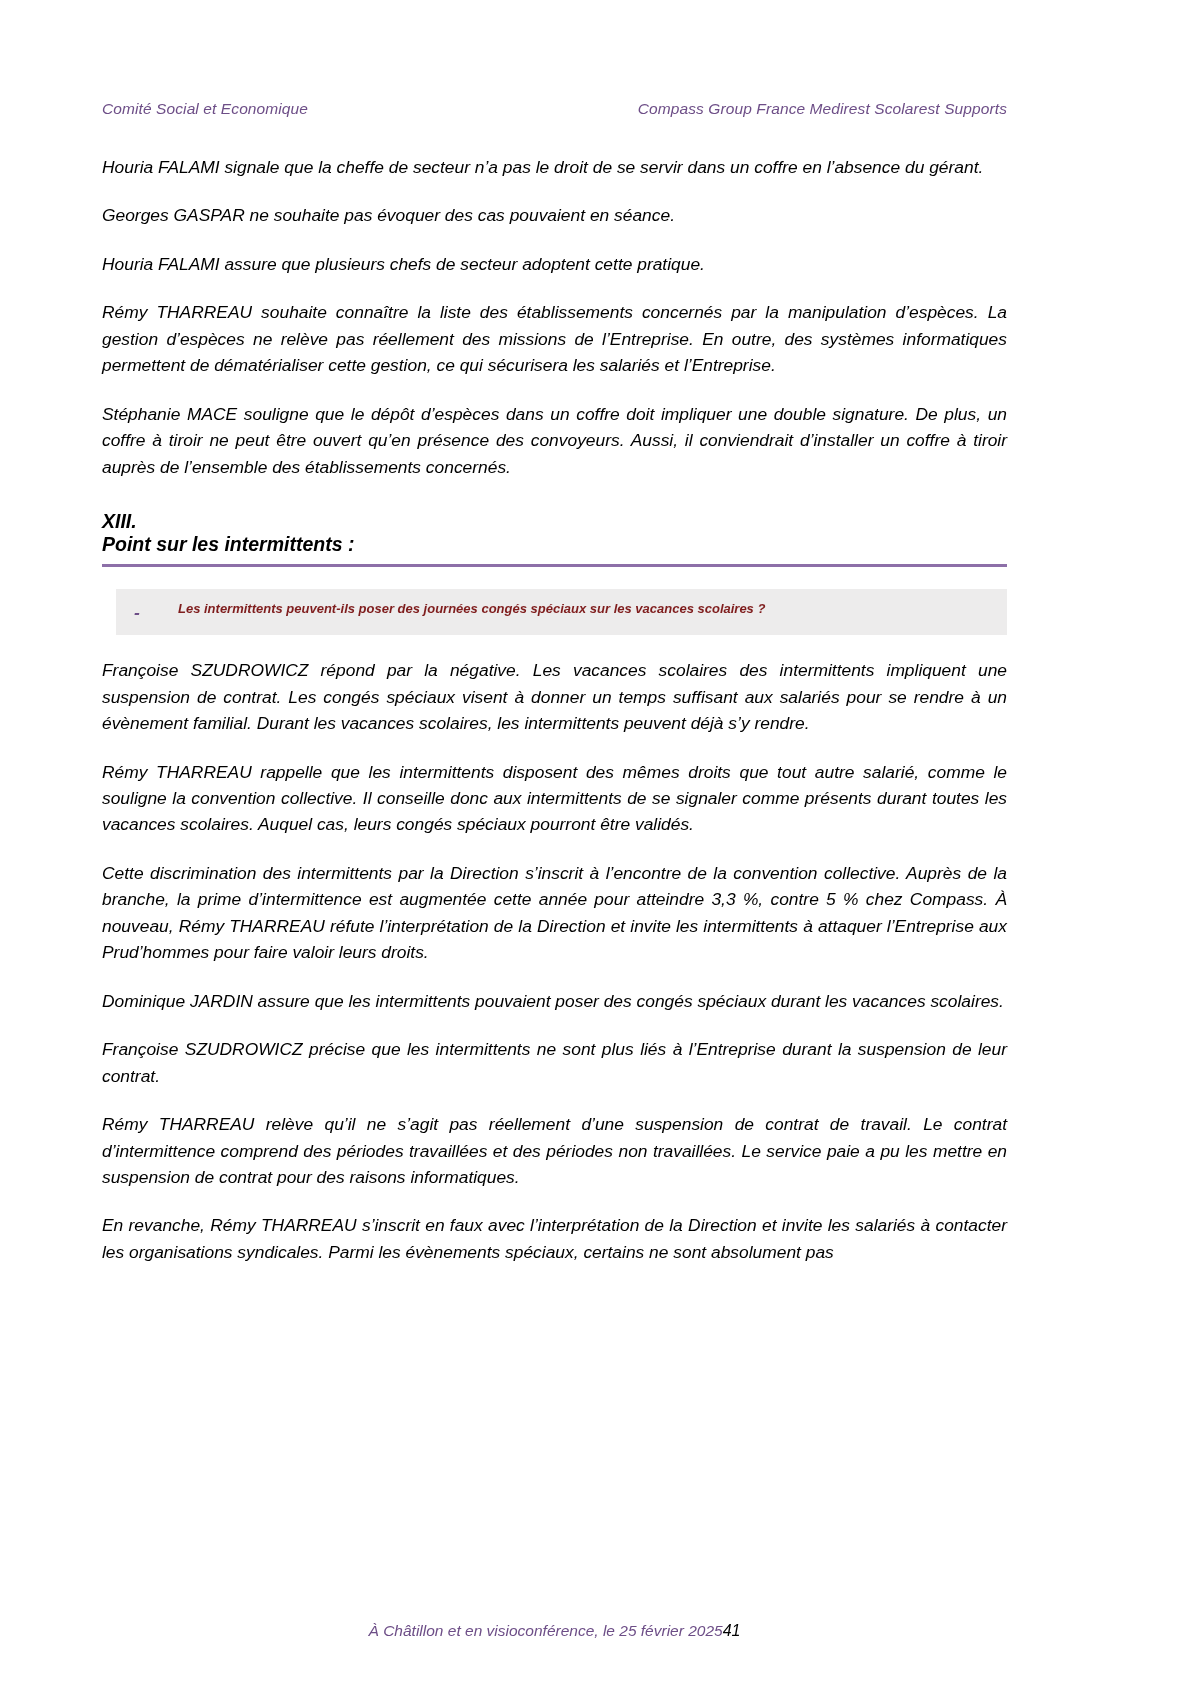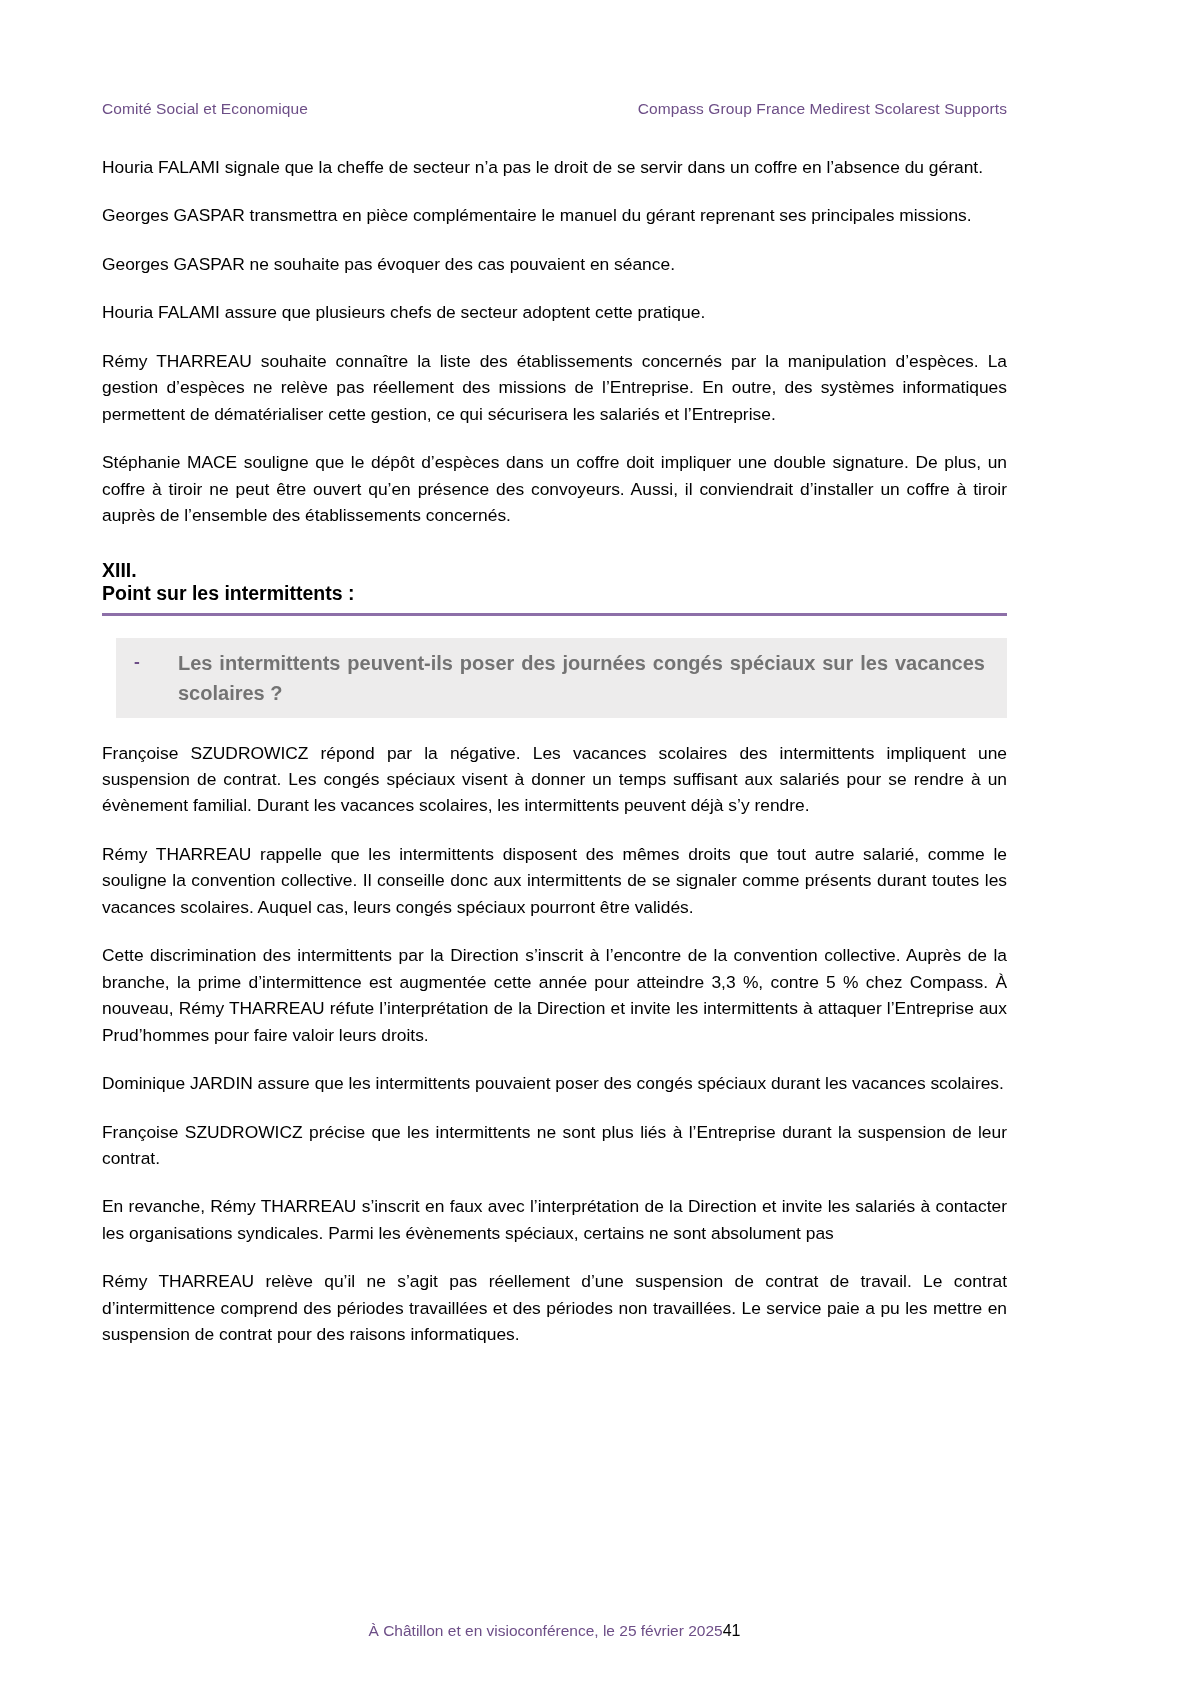--- a/index.html
+++ b/index.html
@@ -15,20 +15,21 @@
     overflow: hidden;
   }
 
   .page {
     width: 1200px;
     height: 1698px;
     box-sizing: border-box;
     padding: 0;
     position: relative;
     background: #ffffff;
+    font-style: italic;
   }
 
   
   .doc-header {
     position: absolute;
     left: 102px;
     top: 100px;
     width: 905px;
     display: flex;
     justify-content: space-between;
@@ -101,23 +102,23 @@
     flex: 0 0 auto;
     text-align: left;
     padding-left: 18px;
     box-sizing: border-box;
     color: #6d4e87;
     font-weight: bold;
     font-size: 17.4px;
     line-height: 1.5;
   }
   .question-text {
-    color: #737373;
+    color: #7f1d1d;
     font-weight: bold;
-    font-size: 20px;
+    font-size: 13px;
     line-height: 1.5;
     text-align: justify;
     padding-right: 22px;
     flex: 1 1 auto;
   }
 
   
   .doc-footer {
     position: absolute;
     left: 102px;
@@ -140,21 +141,20 @@
 <div class="page">
 
   <div class="doc-header">
     <span class="left">Comité Social et Economique</span>
     <span class="right">Compass Group France Medirest Scolarest Supports</span>
   </div>
 
   <div class="body-block">
 
     <p class="para">Houria FALAMI signale que la cheffe de secteur n’a pas le droit de se servir dans un coffre en l’absence du gérant.</p>
-    <p class="para">Georges GASPAR transmettra en pièce complémentaire le manuel du gérant reprenant ses principales missions.</p>
     <p class="para">Georges GASPAR ne souhaite pas évoquer des cas pouvaient en séance.</p>
     <p class="para">Houria FALAMI assure que plusieurs chefs de secteur adoptent cette pratique.</p>
     <p class="para">Rémy THARREAU souhaite connaître la liste des établissements concernés par la manipulation d’espèces. La gestion d’espèces ne relève pas réellement des missions de l’Entreprise. En outre, des systèmes informatiques permettent de dématérialiser cette gestion, ce qui sécurisera les salariés et l’Entreprise.</p>
     <p class="para">Stéphanie MACE souligne que le dépôt d’espèces dans un coffre doit impliquer une double signature. De plus, un coffre à tiroir ne peut être ouvert qu’en présence des convoyeurs. Aussi, il conviendrait d’installer un coffre à tiroir auprès de l’ensemble des établissements concernés.</p>
 
     <div class="section-heading">
       <span class="section-num">XIII.</span>
       <span class="section-title">Point sur les intermittents :</span>
     </div>
     <div class="section-rule"></div>
@@ -164,22 +164,22 @@
       <span class="question-text">Les intermittents peuvent-ils poser des journées congés spéciaux sur les vacances scolaires ?</span>
     </div>
 
     <div style="height:22px"></div>
 
     <p class="para">Françoise SZUDROWICZ répond par la négative. Les vacances scolaires des intermittents impliquent une suspension de contrat. Les congés spéciaux visent à donner un temps suffisant aux salariés pour se rendre à un évènement familial. Durant les vacances scolaires, les intermittents peuvent déjà s’y rendre.</p>
     <p class="para">Rémy THARREAU rappelle que les intermittents disposent des mêmes droits que tout autre salarié, comme le souligne la convention collective. Il conseille donc aux intermittents de se signaler comme présents durant toutes les vacances scolaires. Auquel cas, leurs congés spéciaux pourront être validés.</p>
     <p class="para">Cette discrimination des intermittents par la Direction s’inscrit à l’encontre de la convention collective. Auprès de la branche, la prime d’intermittence est augmentée cette année pour atteindre 3,3 %, contre 5 % chez Compass. À nouveau, Rémy THARREAU réfute l’interprétation de la Direction et invite les intermittents à attaquer l’Entreprise aux Prud’hommes pour faire valoir leurs droits.</p>
     <p class="para">Dominique JARDIN assure que les intermittents pouvaient poser des congés spéciaux durant les vacances scolaires.</p>
     <p class="para">Françoise SZUDROWICZ précise que les intermittents ne sont plus liés à l’Entreprise durant la suspension de leur contrat.</p>
+    <p class="para">Rémy THARREAU relève qu’il ne s’agit pas réellement d’une suspension de contrat de travail. Le contrat d’intermittence comprend des périodes travaillées et des périodes non travaillées. Le service paie a pu les mettre en suspension de contrat pour des raisons informatiques.</p>
     <p class="para">En revanche, Rémy THARREAU s’inscrit en faux avec l’interprétation de la Direction et invite les salariés à contacter les organisations syndicales. Parmi les évènements spéciaux, certains ne sont absolument pas</p>
-    <p class="para">Rémy THARREAU relève qu’il ne s’agit pas réellement d’une suspension de contrat de travail. Le contrat d’intermittence comprend des périodes travaillées et des périodes non travaillées. Le service paie a pu les mettre en suspension de contrat pour des raisons informatiques.</p>
 
   </div>
 
   <div class="doc-footer">
     <span>À Châtillon et en visioconférence, le 25 février 2025</span>
     <span class="page-num">41</span>
   </div>
 
 </div>
 

